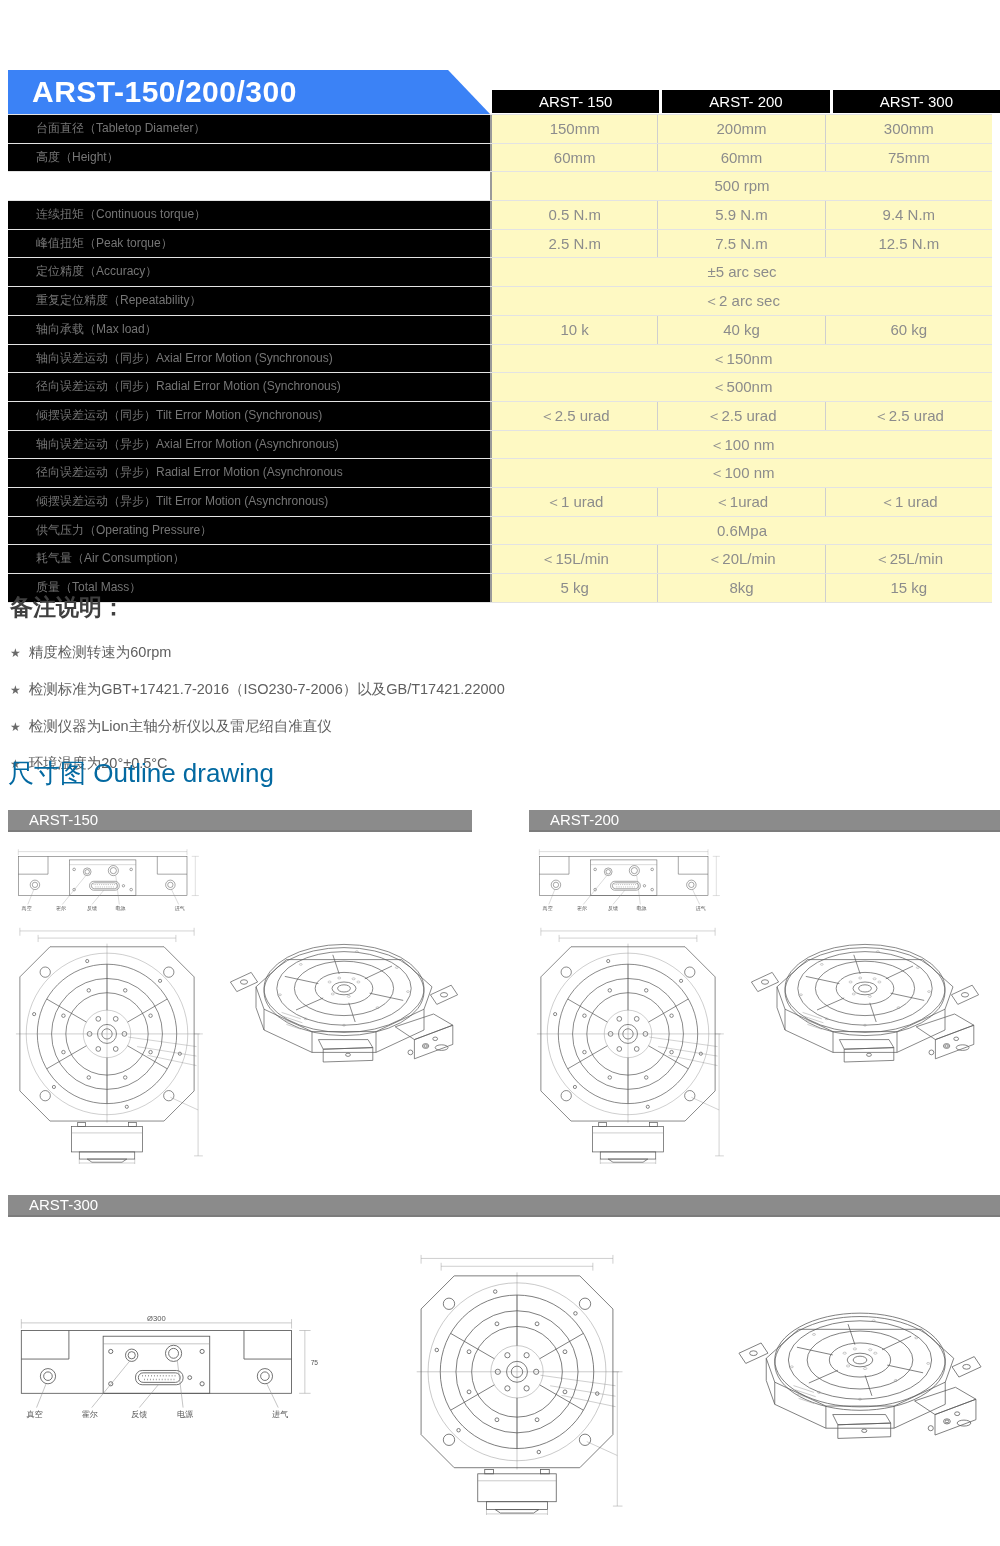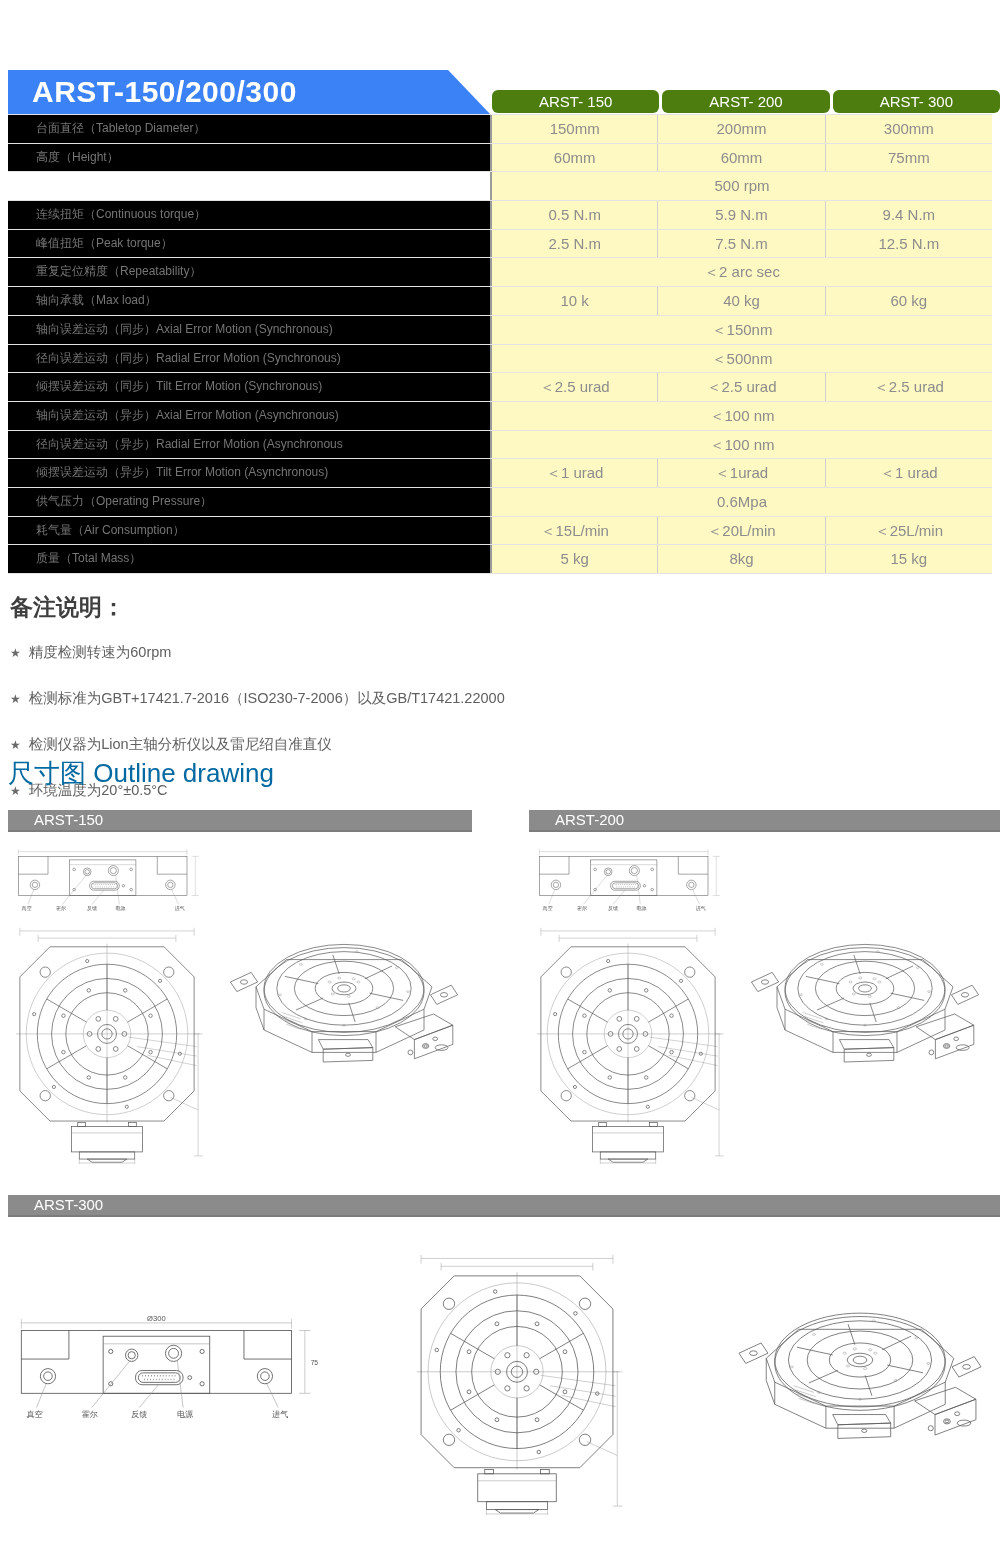--- a/index.html
+++ b/index.html
@@ -5,48 +5,48 @@
   html,body{margin:0;padding:0;background:#fff;}
   .page{position:relative;width:1000px;height:1546px;background:#ffffff;overflow:hidden;
         font-family:"Liberation Sans","DejaVu Sans",sans-serif;}
 
   
   .title-banner{position:absolute;left:8px;top:70px;width:482px;height:44px;background:#3b82f6;
                 clip-path:polygon(0 0,91.3% 0,100% 100%,0 100%);}
   .title-banner span{display:block;padding-left:24px;line-height:43px;color:#fff;
                      font-size:30px;font-weight:bold;letter-spacing:.5px;}
   .colheads{position:absolute;left:492px;top:90px;width:508px;height:23px;display:flex;gap:3px;}
-  .colhead{flex:1;background:#4d7c0f;color:#fff;font-size:15px;text-align:center;line-height:23px;border-radius:6px;}
+  .colhead{flex:1;background:#000000;color:#fff;font-size:15px;text-align:center;line-height:23px;}
 
   
   .spec-table{position:absolute;left:8px;top:114px;width:984px;border-top:1px solid #e3e3e3;}
   .srow{display:grid;grid-template-columns:482px 1fr 1fr 1fr;height:27.7px;border-bottom:1px solid #e3e3e3;}
   .slabel{background:#000000;color:#757575;font-size:12px;line-height:27.7px;padding-left:28px;
           white-space:nowrap;overflow:hidden;}
   .sval{background:#fef9c3;color:#8c8c8c;font-size:15px;line-height:27.7px;text-align:center;
         border-left:1px solid #cfcfcf;}
   .sval.vfirst{border-left:2px solid #9a9a9a;}
   .sval.merged{grid-column:2/5;}
 
   
   .notes{position:absolute;left:10px;top:592px;}
   .notes-heading{font-size:23px;font-weight:bold;color:#3f3f3f;}
-  .note-item{margin-top:27px;font-size:14.5px;color:#5f5f5f;}
+  .note-item{margin-top:18px;font-size:14.5px;color:#5f5f5f;}
   .note-item .star{font-size:12px;color:#6a6a6a;margin-right:8px;}
 
   
   .section-title{position:absolute;left:8px;top:756px;font-size:26px;font-weight:normal;color:#0369a1;}
 
   
   .dblock{position:absolute;}
   #block-a{left:8px;top:810px;width:464px;height:380px;}
   #block-b{left:529px;top:810px;width:471px;height:380px;}
   #block-c{left:8px;top:1195px;width:992px;height:345px;}
   .banner-small{height:20px;background:#8b8b8b;border-bottom:2px solid #7c7c7c;}
-  .banner-small span{display:block;color:#fff;font-size:15px;line-height:20px;padding-left:10px;margin-left:16px;}
+  .banner-small span{display:block;color:#fff;font-size:15px;line-height:20px;padding-left:21px;}
   .drawing-area{position:relative;width:100%;}
   #block-a .drawing-area,#block-b .drawing-area{height:358px;}
   #block-c .drawing-area{height:323px;margin-top:28px;}
   .dv-side,.dv-top,.dv-iso{position:absolute;}
   .dv-side svg,.dv-top svg,.dv-iso svg{width:100%;height:100%;display:block;}
 
   .block-stack .dv-side{left:2px;top:14px;width:196px;height:70px;}
   .block-stack .dv-top{left:0px;top:94px;width:198px;height:238px;}
   .block-stack .dv-iso{left:216px;top:86px;width:240px;height:168px;}
 
@@ -93,20 +93,24 @@
       <div class="slabel">连续扭矩（Continuous torque）</div>
       <div class="sval vfirst">0.5 N.m</div>
       <div class="sval">5.9 N.m</div>
       <div class="sval">9.4 N.m</div>
     </div>
     <div class="srow">
       <div class="slabel">峰值扭矩（Peak torque）</div>
       <div class="sval vfirst">2.5 N.m</div>
       <div class="sval">7.5 N.m</div>
       <div class="sval">12.5 N.m</div>
+    </div>
+    <div class="srow">
+      <div class="slabel">定位精度（Accuracy）</div>
+      <div class="sval vfirst merged">±5 arc sec</div>
     </div>
     <div class="srow">
       <div class="slabel">重复定位精度（Repeatability）</div>
       <div class="sval vfirst merged">＜2 arc sec</div>
     </div>
     <div class="srow">
       <div class="slabel">轴向承载（Max load）</div>
       <div class="sval vfirst">10 k</div>
       <div class="sval">40 kg</div>
       <div class="sval">60 kg</div>

